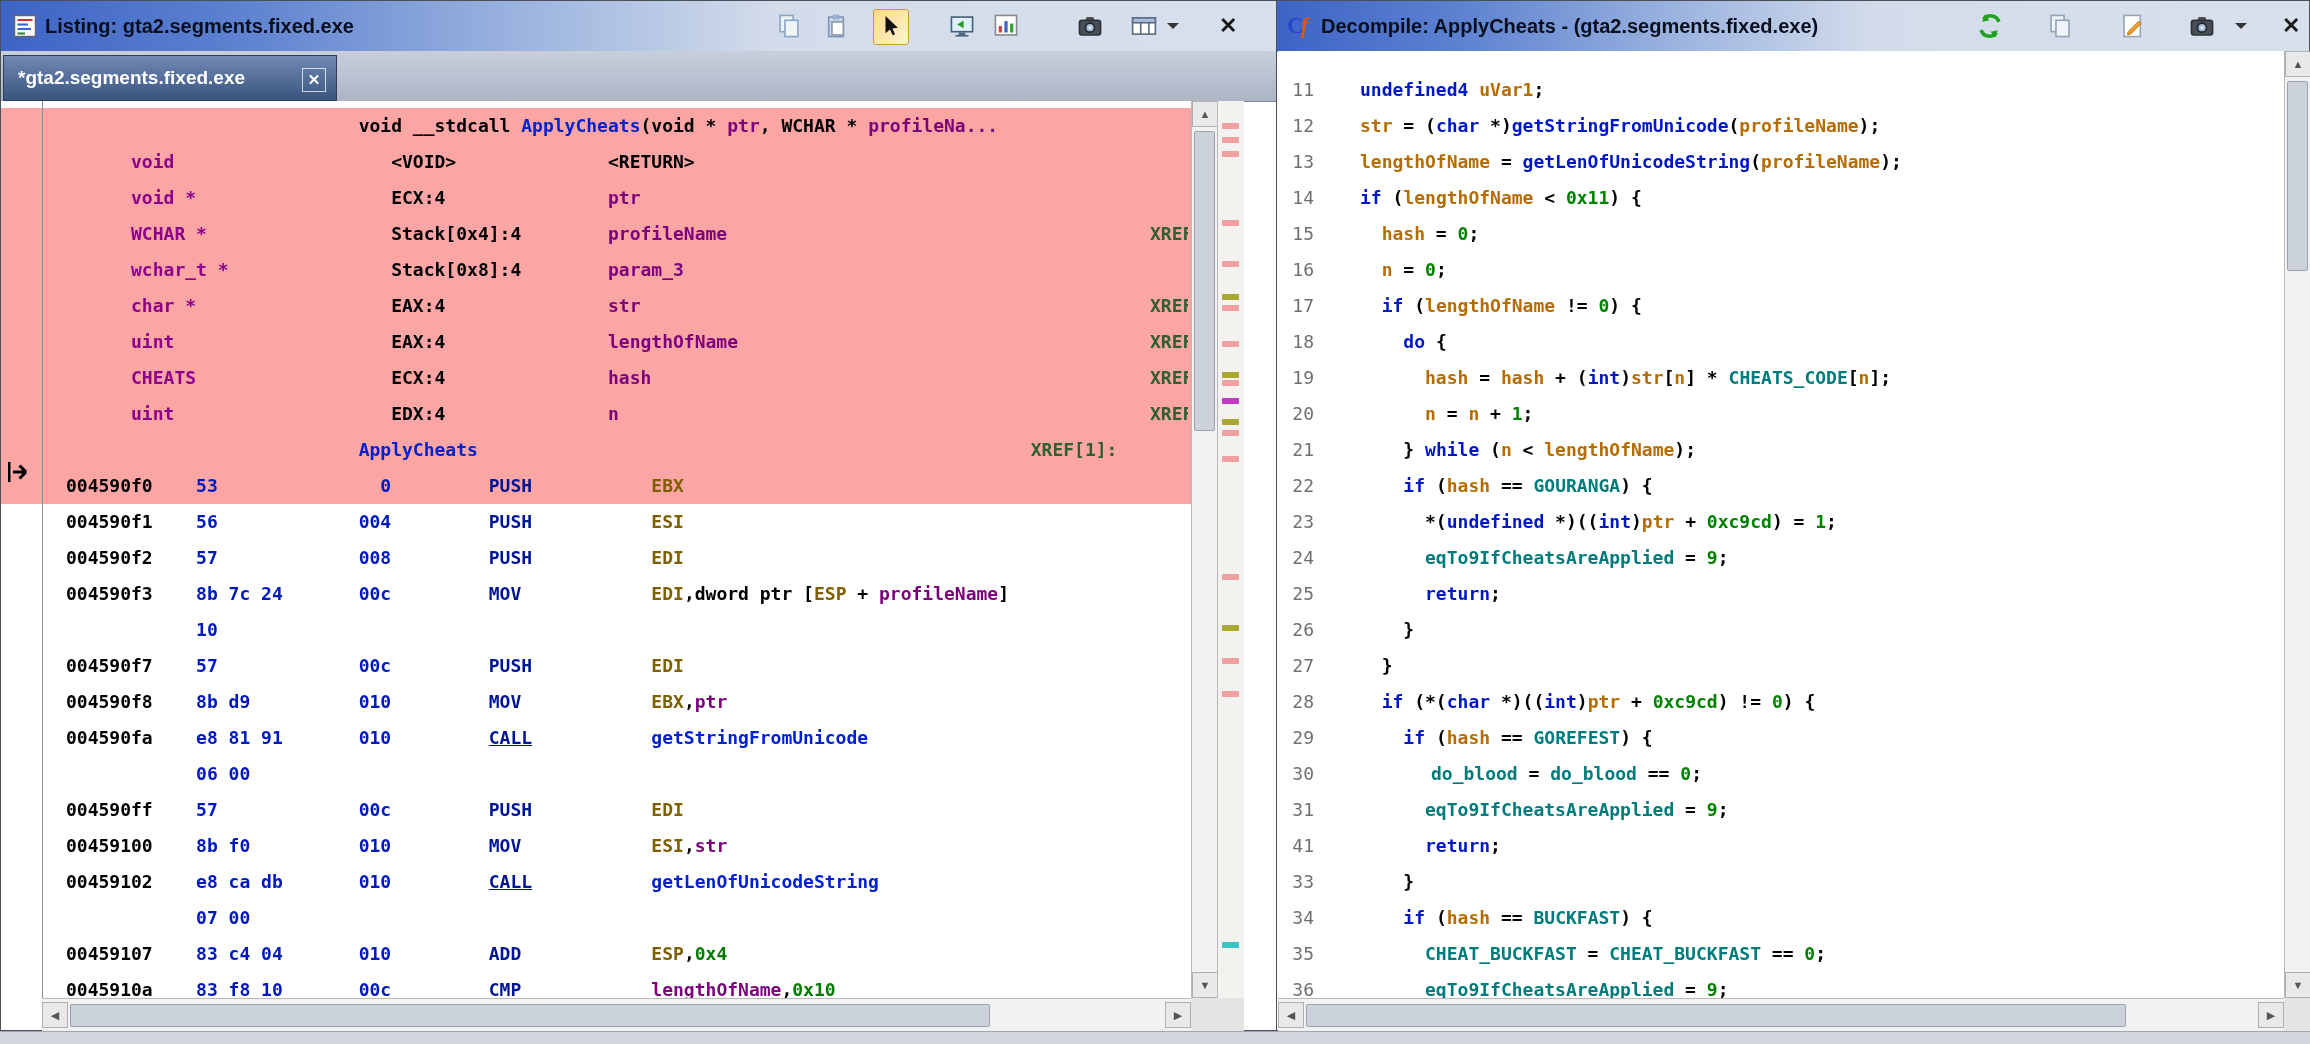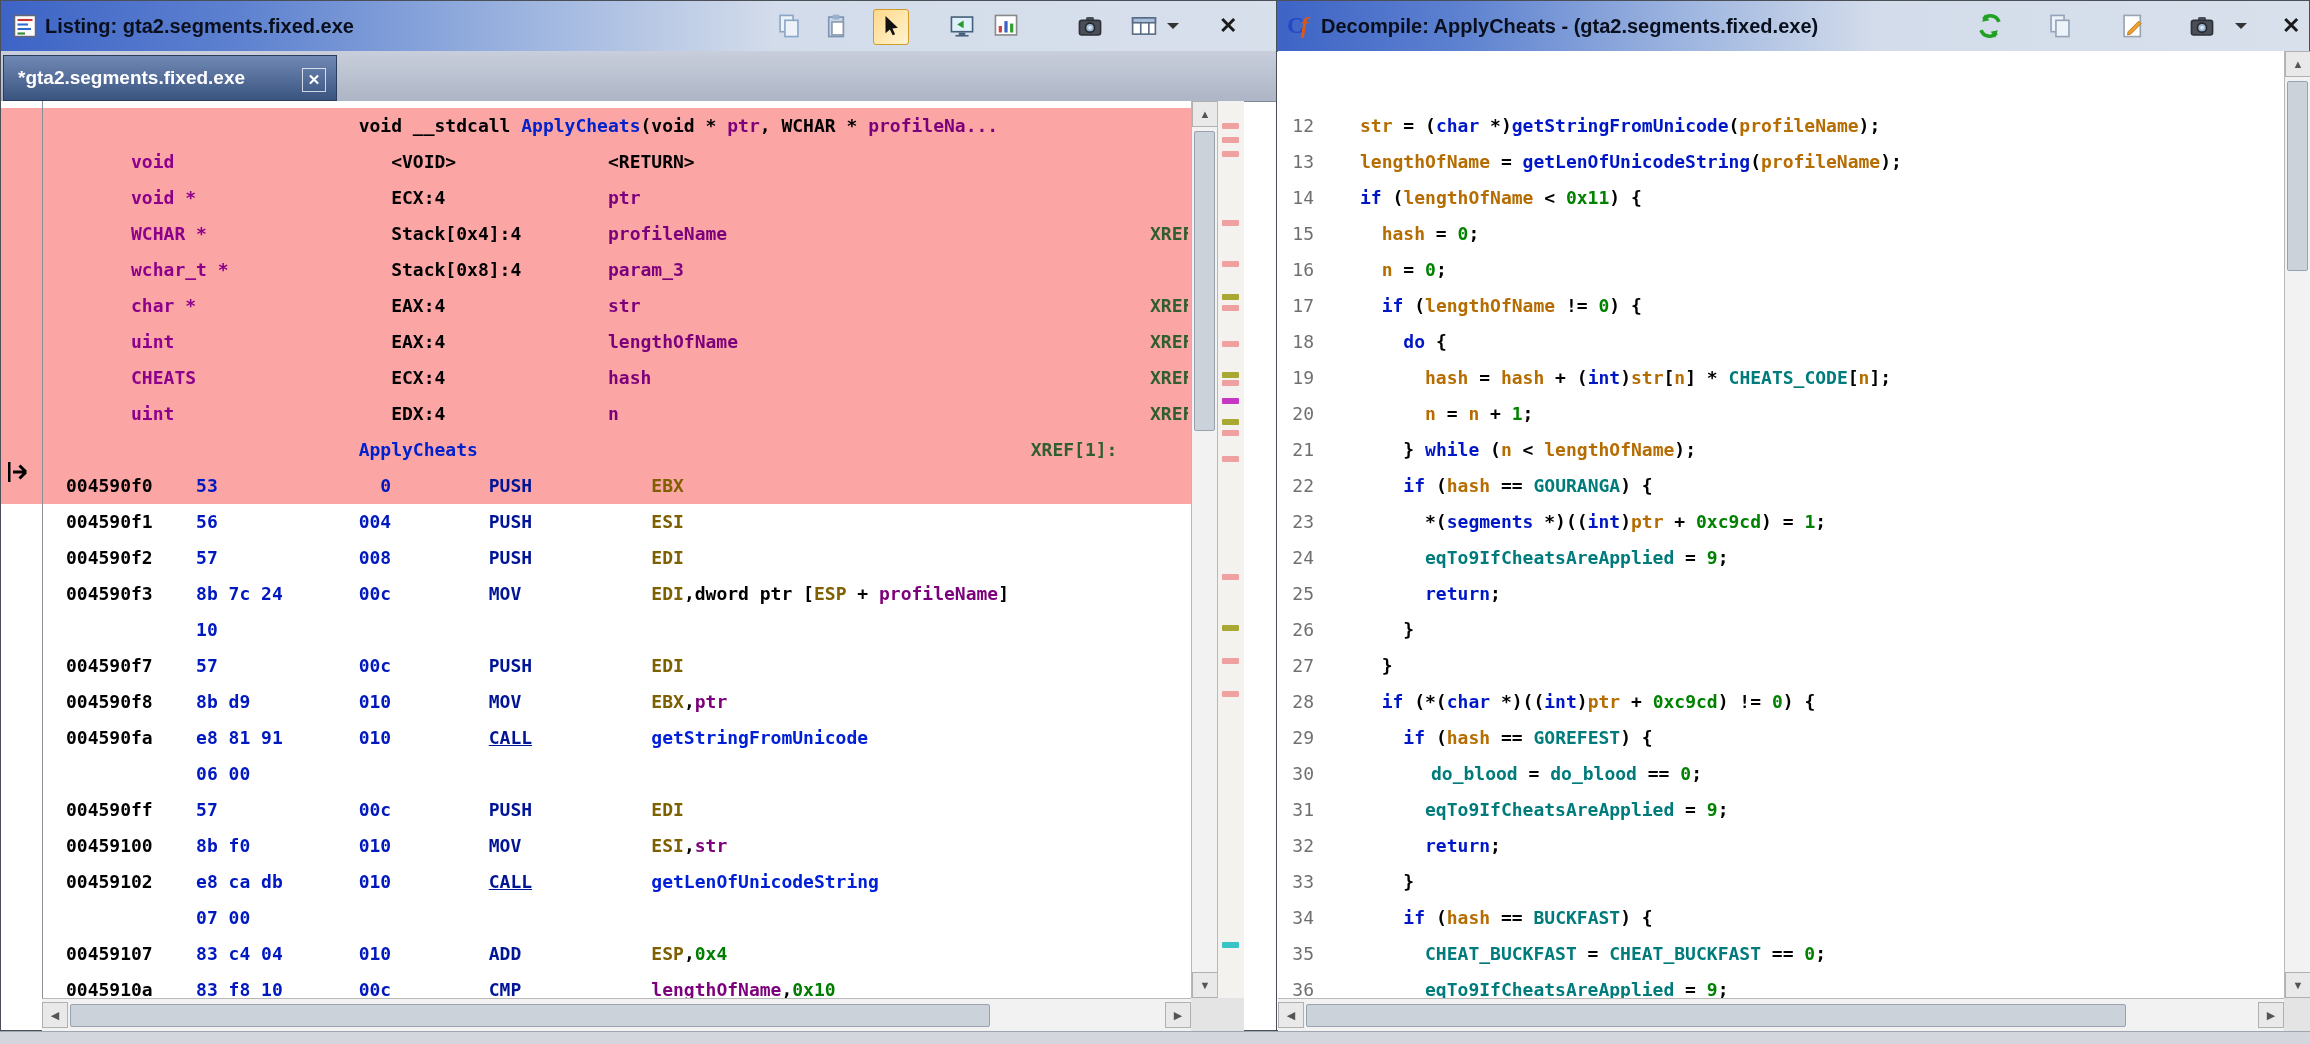--- a/index.html
+++ b/index.html
@@ -381,20 +381,24 @@
         <rect x="1.5" y="4.5" width="13" height="9" rx="1.5" fill="#4a4f57" stroke="#2e3238"></rect>
         <circle cx="8" cy="9" r="2.8" fill="#9fb6d0" stroke="#23282e"></circle>
         <circle cx="8" cy="9" r="1.1" fill="#dce8f4"></circle>
       </svg>
     </span>
     <span class="caret" style="left:958px"></span>
     <span class="hclose" style="left:1005px">✕</span>
   </div>
 
   <div class="dview">
+      <div class="drow" style="top: 21px;">
+        <span class="lnum">11</span>
+        <span class="dcode" style="left: 82px;"><span class="k-ty">undefined4</span><span class="k-pl"> </span><span class="k-vr">uVar1</span><span class="k-pl">;</span></span>
+      </div>
       <div class="drow" style="top: 57px;">
         <span class="lnum">12</span>
         <span class="dcode" style="left: 82px;"><span class="k-vr">str</span><span class="k-pl"> = (</span><span class="k-ty">char</span><span class="k-pl"> *)</span><span class="k-fn">getStringFromUnicode</span><span class="k-pl">(</span><span class="k-vr">profileName</span><span class="k-pl">);</span></span>
       </div>
       <div class="drow" style="top: 93px;">
         <span class="lnum">13</span>
         <span class="dcode" style="left: 82px;"><span class="k-vr">lengthOfName</span><span class="k-pl"> = </span><span class="k-fn">getLenOfUnicodeString</span><span class="k-pl">(</span><span class="k-vr">profileName</span><span class="k-pl">);</span></span>
       </div>
       <div class="drow" style="top: 129px;">
         <span class="lnum">14</span>
@@ -427,21 +431,21 @@
       <div class="drow" style="top: 381px;">
         <span class="lnum">21</span>
         <span class="dcode" style="left: 125.36px;"><span class="k-pl">} </span><span class="k-kw">while</span><span class="k-pl"> (</span><span class="k-vr">n</span><span class="k-pl"> &lt; </span><span class="k-vr">lengthOfName</span><span class="k-pl">);</span></span>
       </div>
       <div class="drow" style="top: 417px;">
         <span class="lnum">22</span>
         <span class="dcode" style="left: 125.36px;"><span class="k-kw">if</span><span class="k-pl"> (</span><span class="k-vr">hash</span><span class="k-pl"> == </span><span class="k-gl">GOURANGA</span><span class="k-pl">) {</span></span>
       </div>
       <div class="drow" style="top: 453px;">
         <span class="lnum">23</span>
-        <span class="dcode" style="left: 147.04px;"><span class="k-pl">*(</span><span class="k-ty">segments</span><span class="k-pl"> *)((</span><span class="k-ty">int</span><span class="k-pl">)</span><span class="k-vr">ptr</span><span class="k-pl"> + </span><span class="k-nm">0xc9cd</span><span class="k-pl">) = </span><span class="k-nm">1</span><span class="k-pl">;</span></span>
+        <span class="dcode" style="left: 147.04px;"><span class="k-pl">*(</span><span class="k-ty">undefined</span><span class="k-pl"> *)((</span><span class="k-ty">int</span><span class="k-pl">)</span><span class="k-vr">ptr</span><span class="k-pl"> + </span><span class="k-nm">0xc9cd</span><span class="k-pl">) = </span><span class="k-nm">1</span><span class="k-pl">;</span></span>
       </div>
       <div class="drow" style="top: 489px;">
         <span class="lnum">24</span>
         <span class="dcode" style="left: 147.04px;"><span class="k-gl">eqTo9IfCheatsAreApplied</span><span class="k-pl"> = </span><span class="k-nm">9</span><span class="k-pl">;</span></span>
       </div>
       <div class="drow" style="top: 525px;">
         <span class="lnum">25</span>
         <span class="dcode" style="left: 147.04px;"><span class="k-kw">return</span><span class="k-pl">;</span></span>
       </div>
       <div class="drow" style="top: 561px;">
@@ -462,21 +466,21 @@
       </div>
       <div class="drow" style="top: 705px;">
         <span class="lnum">30</span>
         <span class="dcode" style="left: 153px;"><span class="k-gl">do_blood</span><span class="k-pl"> = </span><span class="k-gl">do_blood</span><span class="k-pl"> == </span><span class="k-nm">0</span><span class="k-pl">;</span></span>
       </div>
       <div class="drow" style="top: 741px;">
         <span class="lnum">31</span>
         <span class="dcode" style="left: 147.04px;"><span class="k-gl">eqTo9IfCheatsAreApplied</span><span class="k-pl"> = </span><span class="k-nm">9</span><span class="k-pl">;</span></span>
       </div>
       <div class="drow" style="top: 777px;">
-        <span class="lnum">32</span>
+        <span class="lnum">41</span>
         <span class="dcode" style="left: 147.04px;"><span class="k-kw">return</span><span class="k-pl">;</span></span>
       </div>
       <div class="drow" style="top: 813px;">
         <span class="lnum">33</span>
         <span class="dcode" style="left: 125.36px;"><span class="k-pl">}</span></span>
       </div>
       <div class="drow" style="top: 849px;">
         <span class="lnum">34</span>
         <span class="dcode" style="left: 125.36px;"><span class="k-kw">if</span><span class="k-pl"> (</span><span class="k-vr">hash</span><span class="k-pl"> == </span><span class="k-gl">BUCKFAST</span><span class="k-pl">) {</span></span>
       </div>

